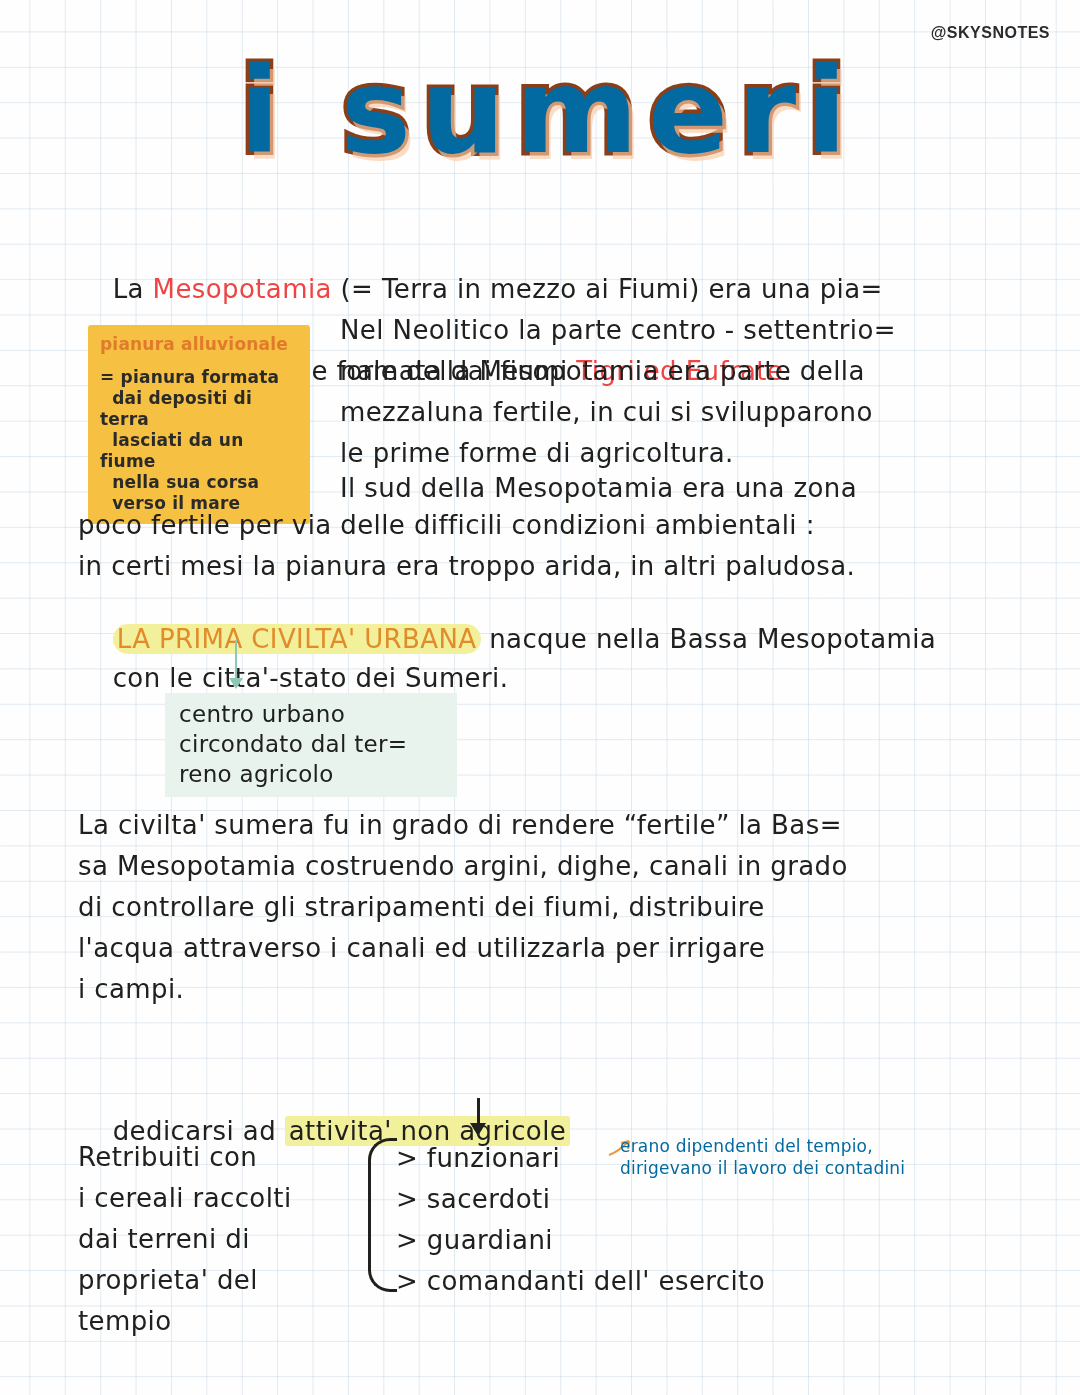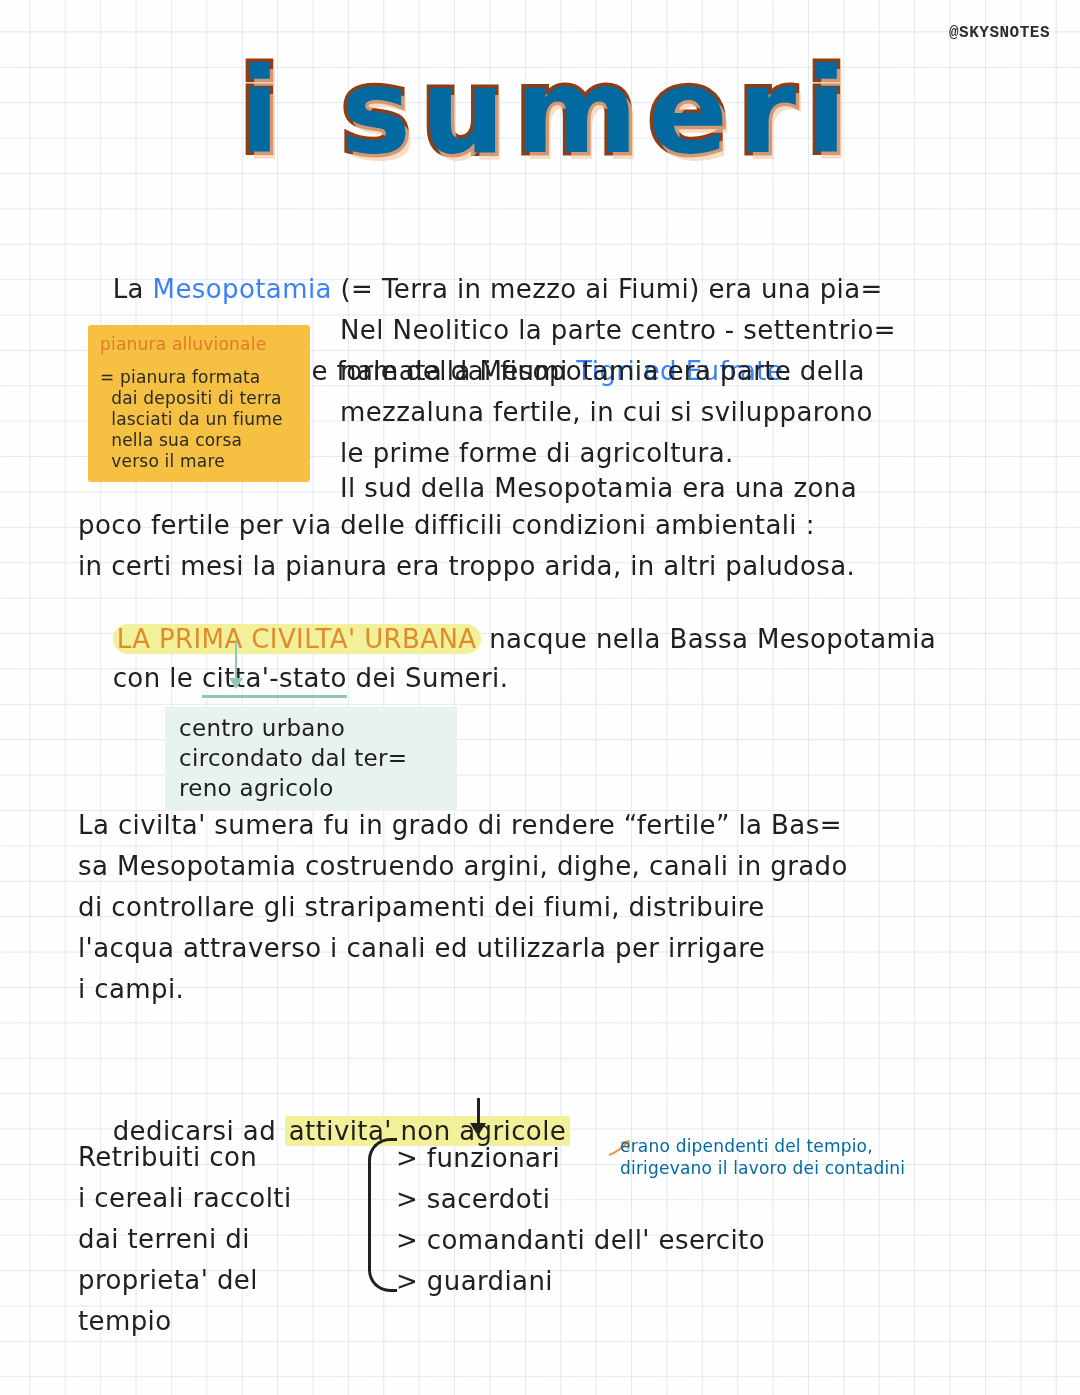--- a/index.html
+++ b/index.html
@@ -27,21 +27,21 @@
   }
   .layer {
     position: absolute;
     inset: 0;
   }
 
   .handle {
     position: absolute;
     top: 24px;
     right: 30px;
-    font-family: Liberation Mono, monospace;
+    font-family: Liberation Sans, sans-serif;
     font-size: 16px;
     font-weight: bold;
     letter-spacing: 0.5px;
     color: #2b2b2b;
   }
 
   
   .title {
     position: absolute;
     top: 52px;
@@ -63,21 +63,21 @@
   
   .txt {
     position: absolute;
     font-family: "DejaVu Sans", sans-serif;
     color: #20201f;
     font-size: 26px;
     line-height: 41px;
     letter-spacing: 0.4px;
     white-space: pre-wrap;
   }
-  .orange { color: #3b82f6; }
+  .orange { color: #ef4444; }
   .hl-yellow {
     background: #f2f09b;
     padding: 0 4px;
     border-radius: 3px;
     color: #1f1f1e;
   }
   .hl-yellow-o {
     background: #f2f09b;
     padding: 0 4px;
     border-radius: 15px;
@@ -91,20 +91,21 @@
   
   .callout {
     position: absolute;
     left: 88px;
     top: 325px;
     width: 222px;
     background: #f6c042;
     border-radius: 3px;
     padding: 8px 10px 10px 12px;
     box-sizing: border-box;
+    font-weight: bold;
   }
   .callout .c-title {
     font-family: "DejaVu Sans", sans-serif;
     font-size: 17px;
     line-height: 22px;
     color: #e07b2c;
     letter-spacing: 0.2px;
   }
   .callout .c-body {
     font-family: "DejaVu Sans", sans-serif;
@@ -142,21 +143,20 @@
     width: 292px;
     background: #e8f3ee;
     padding: 6px 10px 8px 14px;
     box-sizing: border-box;
     font-family: "DejaVu Sans", sans-serif;
     font-size: 23px;
     line-height: 30px;
     color: #20201f;
     white-space: pre-wrap;
     letter-spacing: 0.3px;
-    margin-top: 14px;
   }
 
   
   .arrow-down {
     position: absolute;
     left: 477px;
     top: 1098px;
     width: 3px;
     height: 34px;
     background: #20201f;
@@ -293,22 +293,22 @@
 i cereali raccolti
 dai terreni di
 proprieta' del
 tempio</div>
 
   <div class="brace"></div>
 
   <div class="list">
     <div>&gt; funzionari</div>
     <div>&gt; sacerdoti</div>
+    <div>&gt; guardiani</div>
     <div>&gt; comandanti dell' esercito</div>
-    <div>&gt; guardiani</div>
   </div>
 
   <svg class="note-arrow" viewBox="0 0 26 18">
     <path d="M2 16 C 8 14, 16 8, 22 2" stroke="#e79b3c" stroke-width="2" fill="none"></path>
     <path d="M22 2 L 14 4 M22 2 L 21 10" stroke="#e79b3c" stroke-width="2" fill="none"></path>
   </svg>
   <div class="note-orange">erano dipendenti del tempio,
 dirigevano il lavoro dei contadini</div>
 
 </div>

